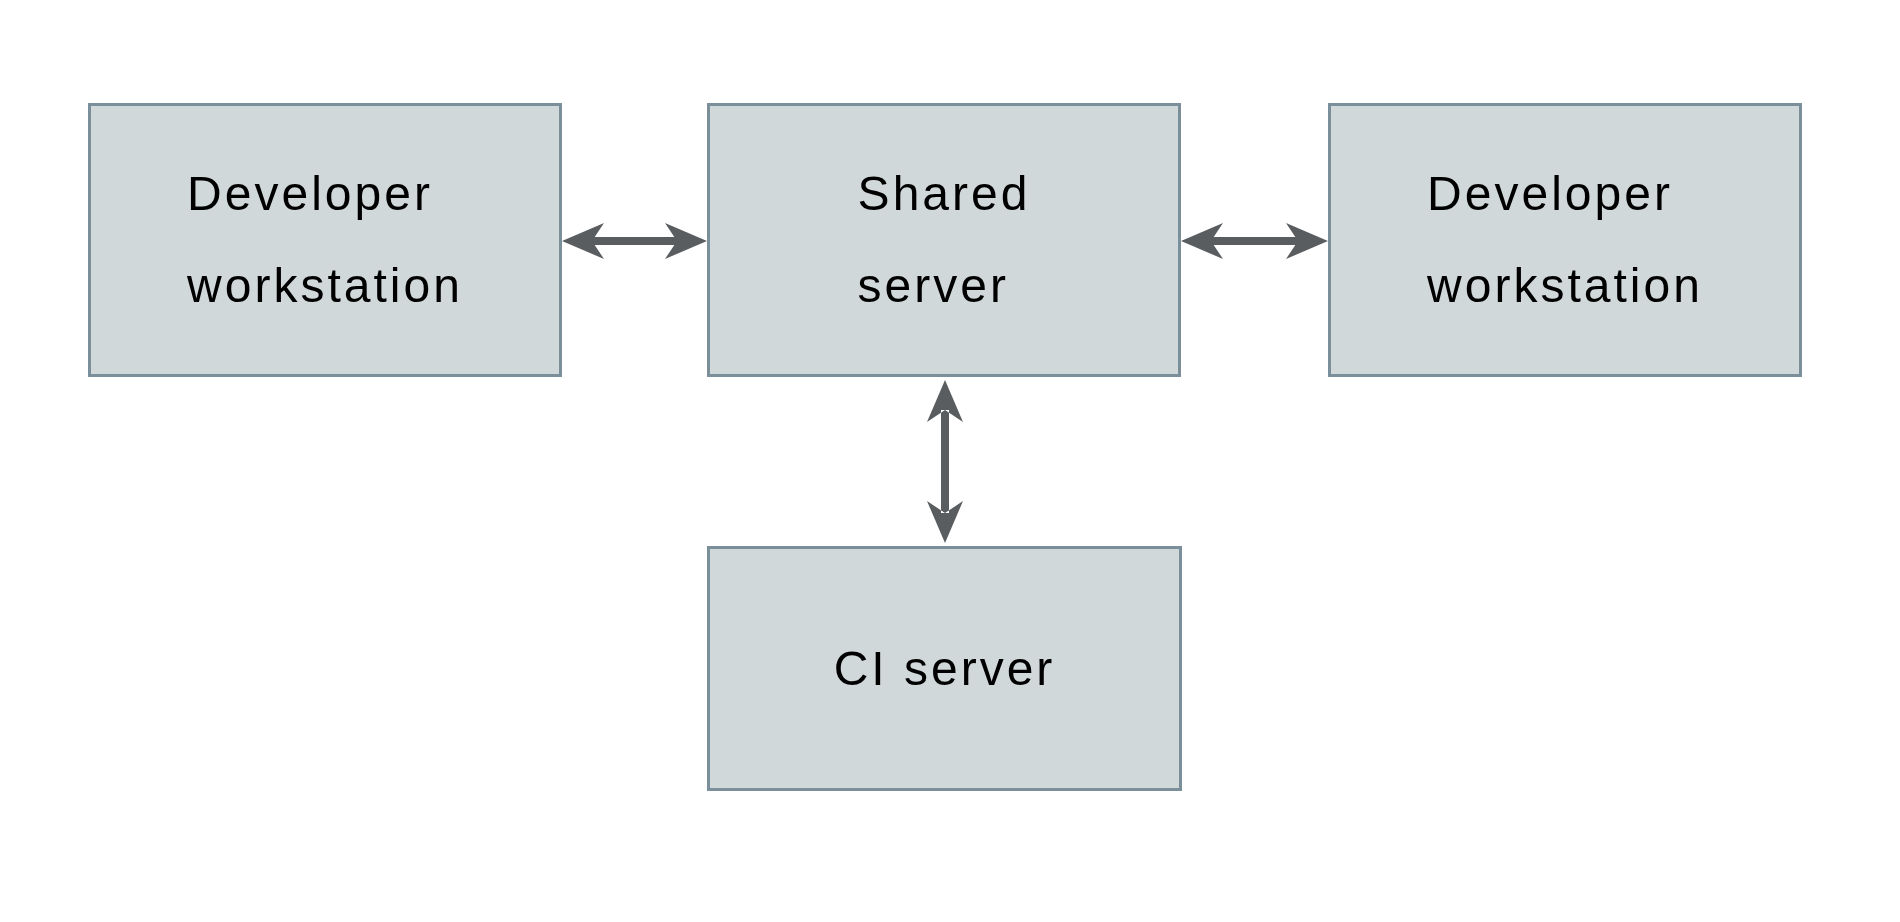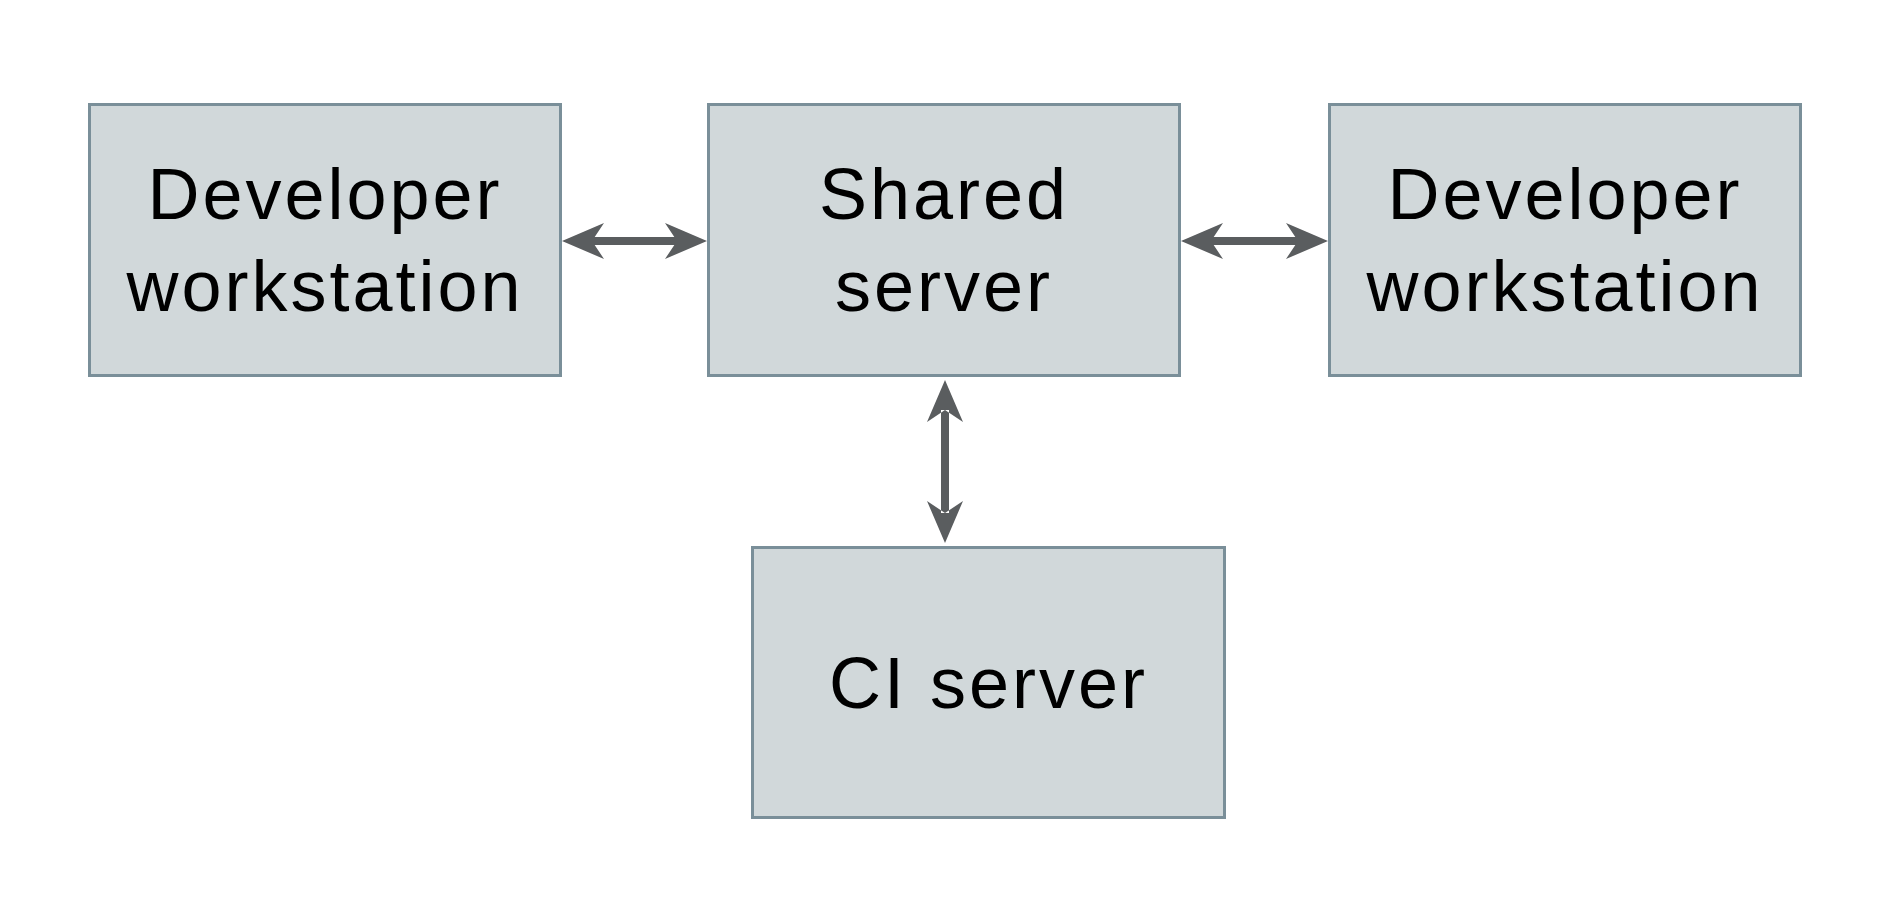--- a/index.html
+++ b/index.html
@@ -24,30 +24,29 @@
   .node {
     position: absolute;
     display: flex;
     align-items: center;
     justify-content: center;
     background: var(--box-fill);
     border: 3px solid var(--box-border);
   }
   .node-label {
     color: var(--text);
-    font-size: 72px;
+    font-size: 48px;
     line-height: 92px;
     letter-spacing: 3px;
-    text-align: center;
     white-space: pre-line;
   }
   #node-dev-left   { left: 88px;   top: 103px; width: 474px; height: 274px; }
   #node-cache      { left: 707px;  top: 103px; width: 474px; height: 274px; }
   #node-dev-right  { left: 1328px; top: 103px; width: 474px; height: 274px; }
-  #node-ci         { left: 707px;  top: 546px; width: 475px; height: 273px; margin-left: 44px; }
+  #node-ci         { left: 707px;  top: 546px; width: 475px; height: 245px; }
   .edge { position: absolute; display: block; }
   #edge-left   { left: 562px;  top: 209px; }
   #edge-right  { left: 1181px; top: 209px; }
   #edge-down   { left: 913px;  top: 380px; }
 </style>
 </head>
 <body>
 
 <div class="canvas">
 

